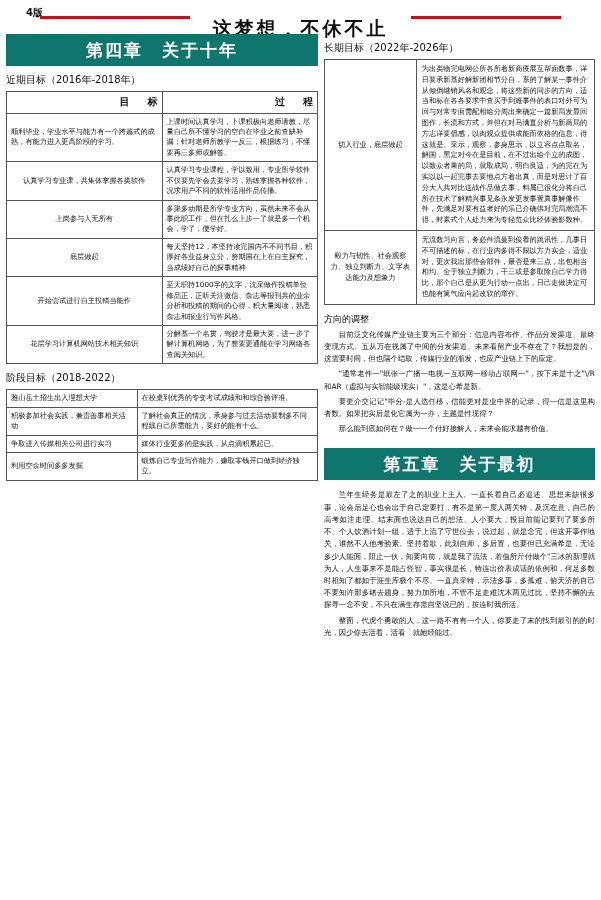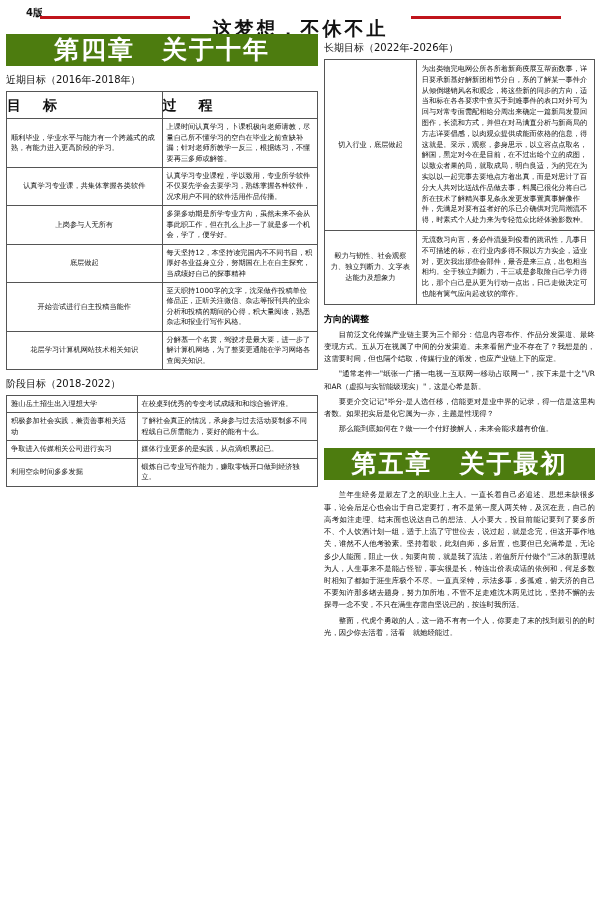--- a/index.html
+++ b/index.html
@@ -54,26 +54,26 @@
     left: 6px; top: 34px;
     width: 312px;
   }
   .col-right {
     position: absolute;
     left: 324px; top: 34px;
     width: 271px;
   }
 
   .chapter-bar {
-    background: #4d7c0f;
+    background: #0f766e;
     color: #fff;
     height: 32px;
     line-height: 32px;
     text-align: center;
-    font-size: 25px;
+    font-size: 17px;
     font-weight: bold;
     letter-spacing: 2px;
     font-family: "DejaVu Serif", "Liberation Serif", serif;
   }
   .section-label {
     font-size: 10px;
     font-weight: normal;
     margin: 7px 0 4px 0;
     color: #111;
   }
@@ -85,22 +85,22 @@
   table.grid th, table.grid td {
     border: 1px solid #555;
     font-size: 7.2px;
     line-height: 1.45;
     padding: 3px 4px;
     vertical-align: middle;
     color: #111;
     word-break: break-all;
   }
   table.grid th {
-    text-align: left;
-    font-size: 14px;
+    text-align: right;
+    font-size: 10px;
     font-weight: bold;
     letter-spacing: 4px;
     padding: 3px 0;
   }
   table.grid td.goal {
     width: 42%;
     text-align: left;
   }
   table.grid td.proc {
     width: 58%;
@@ -136,21 +136,21 @@
     font-size: 7.4px;
     line-height: 1.65;
     color: #111;
     text-align: justify;
     margin: 3px 0;
     word-break: break-all;
   }
   .prose.indent { text-indent: 2em; }
   .heading-sm {
     font-size: 9px;
-    font-weight: bold;
+    font-weight: normal;
     margin: 8px 0 3px 0;
   }
   .spacer6 { height: 6px; }
   .spacer10 { height: 10px; }
 </style>
 </head>
 <body>
 
 <div class="page-num">4版</div>
 

